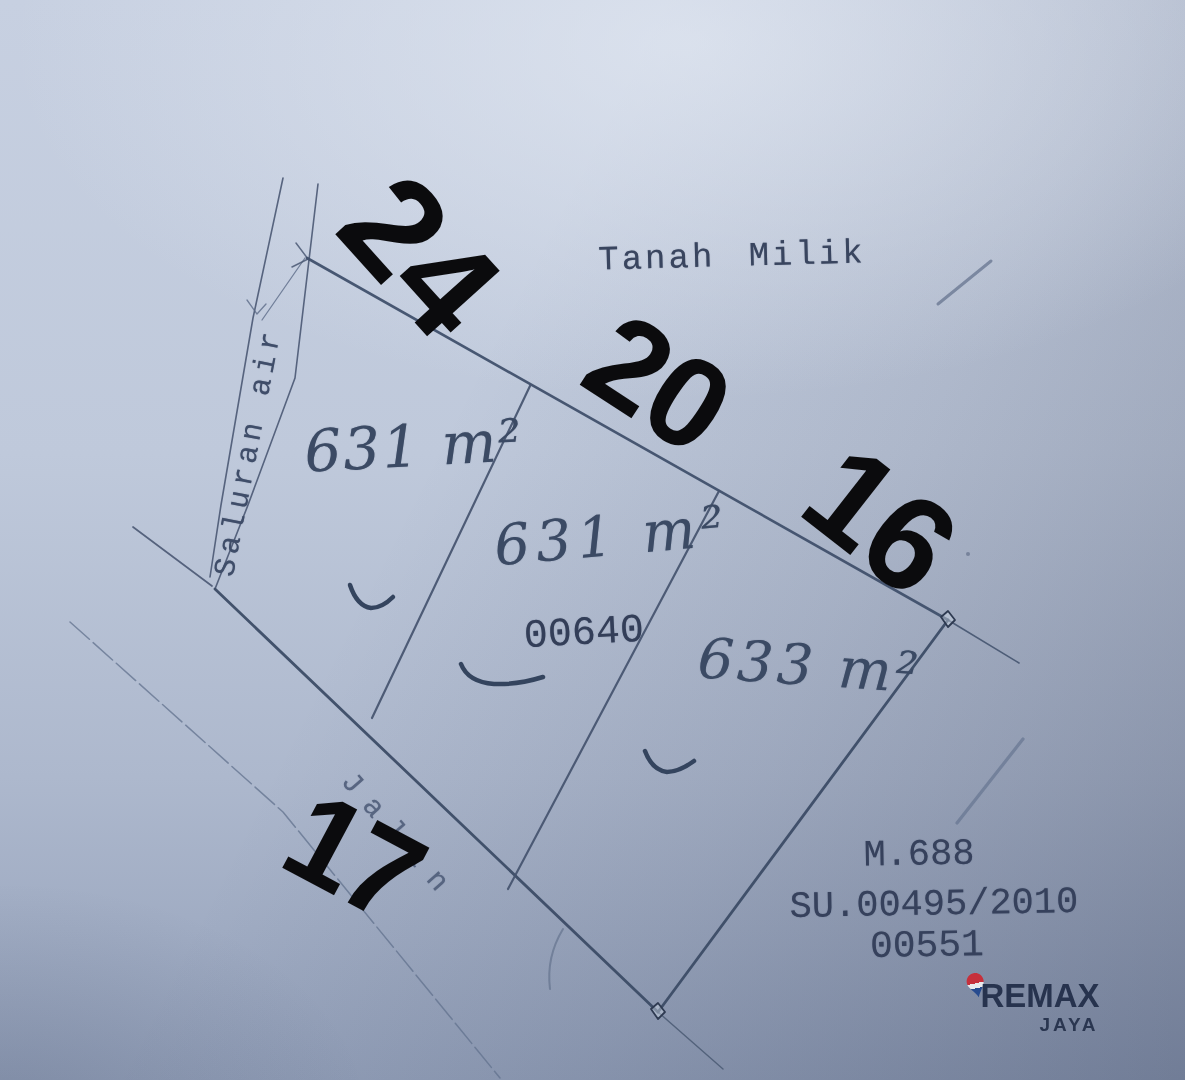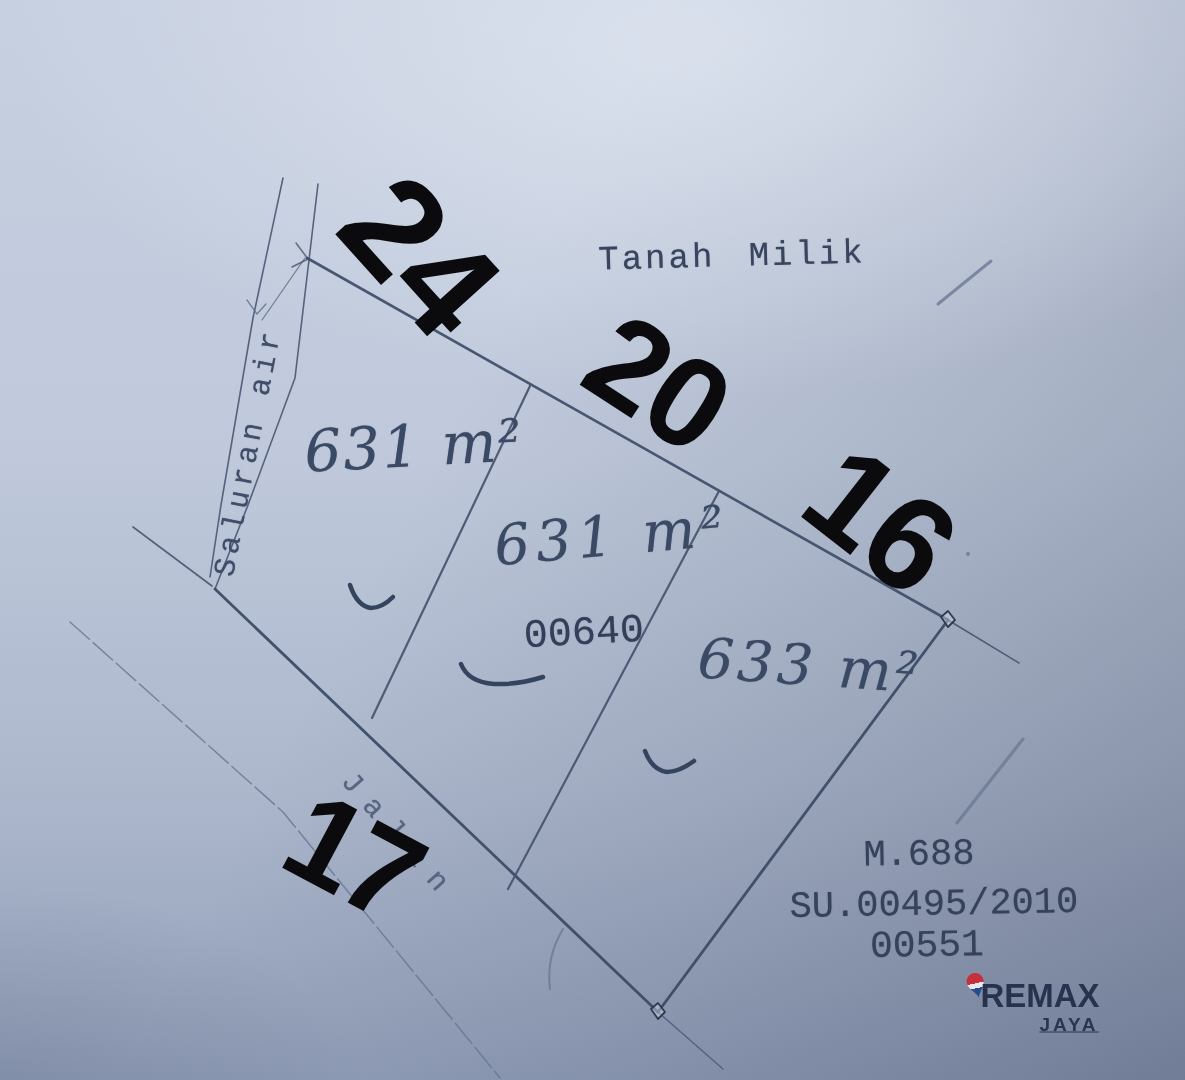--- a/index.html
+++ b/index.html
@@ -87,15 +87,15 @@
           <stop offset="0.42" stop-color="#c6303c"></stop>
         <stop offset="0.42" stop-color="#e9eaee"></stop>
           <stop offset="0.62" stop-color="#e9eaee"></stop>
         <stop offset="0.62" stop-color="#274b8f"></stop>
           <stop offset="1" stop-color="#274b8f"></stop>
       </linearGradient>
     </defs>
     <path d="M10,1 C14.5,1 18.5,4.6 18.5,9.5 C18.5,15 13,19.5 10.3,25.5 C8,19.5 1.5,15 1.5,9.5 C1.5,4.6 5.5,1 10,1 Z" fill="url(#balloonGrad)"></path>
   </svg>
   <div class="t brand" style="left:1040px;top:995px;--sx:.97;font-size:34px;letter-spacing:0px;">REMAX</div>
-  <div class="t brand" style="left:1069px;top:1024px;font-size:19px;letter-spacing:3px;color:#2a3650;text-decoration:underline;">JAYA</div>
+  <div class="t brand" style="left:1069px;top:1024px;font-size:19px;letter-spacing:3px;color:#2a3650;">JAYA</div>
 
 </div>
 
 </body></html>

